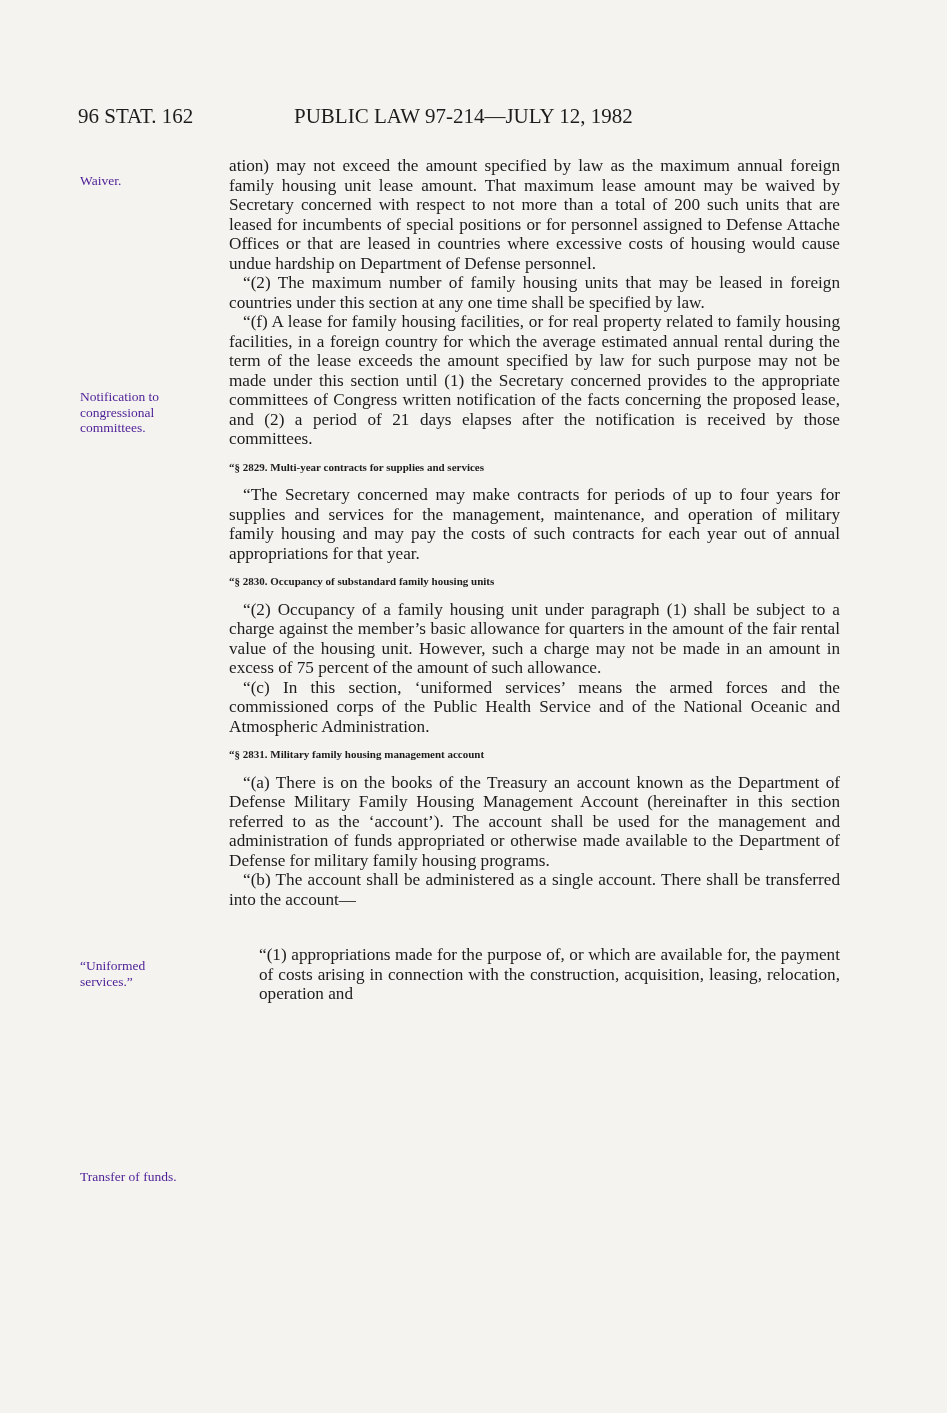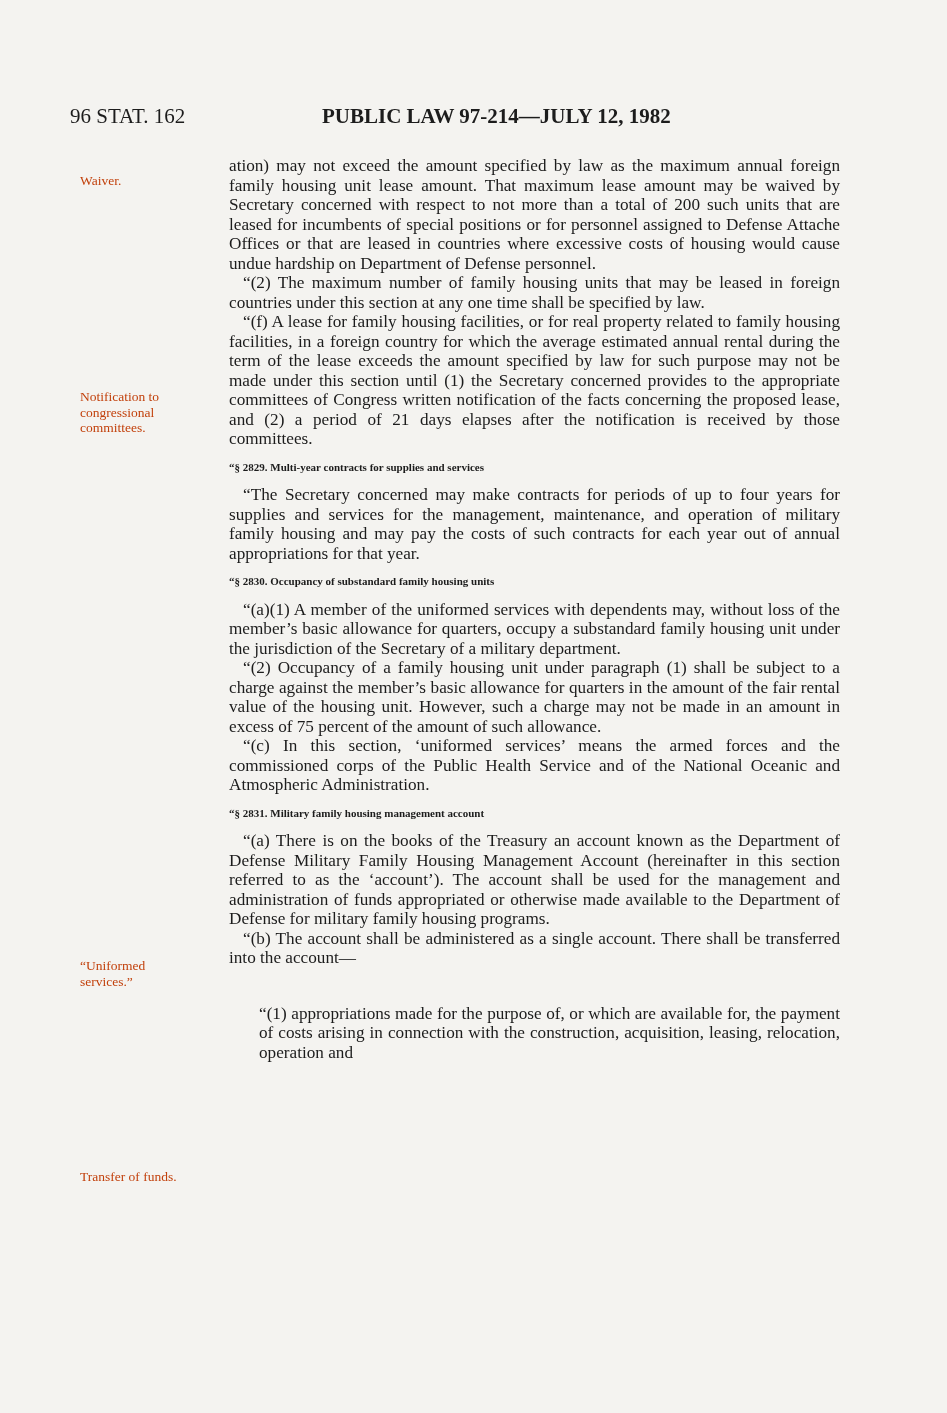--- a/index.html
+++ b/index.html
@@ -8,25 +8,25 @@
       background: #f4f3f0;
       position: relative;
       overflow: hidden;
       font-family: "Liberation Serif", "DejaVu Serif", serif;
       color: #1c1c1c;
     }
     .header {
       position: absolute; top: 104px; left: 66px; width: 700px; height: 30px;
       font-size: 21px;
     }
-    .header .stat { position: absolute; left: 4px; top: 0; text-align: right; }
-    .header .law { position: absolute; left: 256px; top: 0; font-weight: bold; }
+    .header .stat { position: absolute; left: 12px; top: 0; text-align: right; }
+    .header .law { position: absolute; left: 228px; top: 0; }
     .margin-note {
       position: absolute; left: 80px; width: 120px;
-      font-size: 13.5px; line-height: 15.5px; color: #c2410c;
+      font-size: 13.5px; line-height: 15.5px; color: #4c1d95;
     }
     .body-text {
       position: absolute; left: 229px; width: 611px; top: 156px;
       font-size: 17.2px; line-height: 19.5px;
     }
     .p { text-align: justify; text-align-last: left; margin: 0; text-indent: 14px; }
     .p.noindent { text-indent: 0; }
     .p.sub { padding-left: 30px; text-indent: 0; margin-top: 36px; }
     .sec-head { font-weight: bold; margin: 9px 0 8px 0; font-size: 11px; }
   </style>
@@ -43,20 +43,19 @@
 <div class="margin-note" style="top:958px">“Uniformed services.”</div>
 <div class="margin-note" style="top:1169px">Transfer of funds.</div>
 
 <div class="body-text">
   <p class="p noindent">ation) may not exceed the amount specified by law as the maximum annual foreign family housing unit lease amount. That maximum lease amount may be waived by Secretary concerned with respect to not more than a total of 200 such units that are leased for incumbents of special positions or for personnel assigned to Defense Attache Offices or that are leased in countries where excessive costs of housing would cause undue hardship on Department of Defense personnel.</p>
   <p class="p">“(2) The maximum number of family housing units that may be leased in foreign countries under this section at any one time shall be specified by law.</p>
   <p class="p">“(f) A lease for family housing facilities, or for real property related to family housing facilities, in a foreign country for which the average estimated annual rental during the term of the lease exceeds the amount specified by law for such purpose may not be made under this section until (1) the Secretary concerned provides to the appropriate committees of Congress written notification of the facts concerning the proposed lease, and (2) a period of 21 days elapses after the notification is received by those committees.</p>
   <div class="sec-head">“§ 2829. Multi-year contracts for supplies and services</div>
   <p class="p">“The Secretary concerned may make contracts for periods of up to four years for supplies and services for the management, maintenance, and operation of military family housing and may pay the costs of such contracts for each year out of annual appropriations for that year.</p>
   <div class="sec-head">“§ 2830. Occupancy of substandard family housing units</div>
-  <p class="p">“(a)(1) A member of the uniformed services with dependents may, without loss of the member’s basic allowance for quarters, occupy a substandard family housing unit under the jurisdiction of the Secretary of a military department.</p>
   <p class="p">“(2) Occupancy of a family housing unit under paragraph (1) shall be subject to a charge against the member’s basic allowance for quarters in the amount of the fair rental value of the housing unit. However, such a charge may not be made in an amount in excess of 75 percent of the amount of such allowance.</p>
   <p class="p">“(c) In this section, ‘uniformed services’ means the armed forces and the commissioned corps of the Public Health Service and of the National Oceanic and Atmospheric Administration.</p>
   <div class="sec-head">“§ 2831. Military family housing management account</div>
   <p class="p">“(a) There is on the books of the Treasury an account known as the Department of Defense Military Family Housing Management Account (hereinafter in this section referred to as the ‘account’). The account shall be used for the management and administration of funds appropriated or otherwise made available to the Department of Defense for military family housing programs.</p>
   <p class="p">“(b) The account shall be administered as a single account. There shall be transferred into the account—</p>
   <p class="p sub">“(1) appropriations made for the purpose of, or which are available for, the payment of costs arising in connection with the construction, acquisition, leasing, relocation, operation and</p>
 </div>
 
 </body></html>

